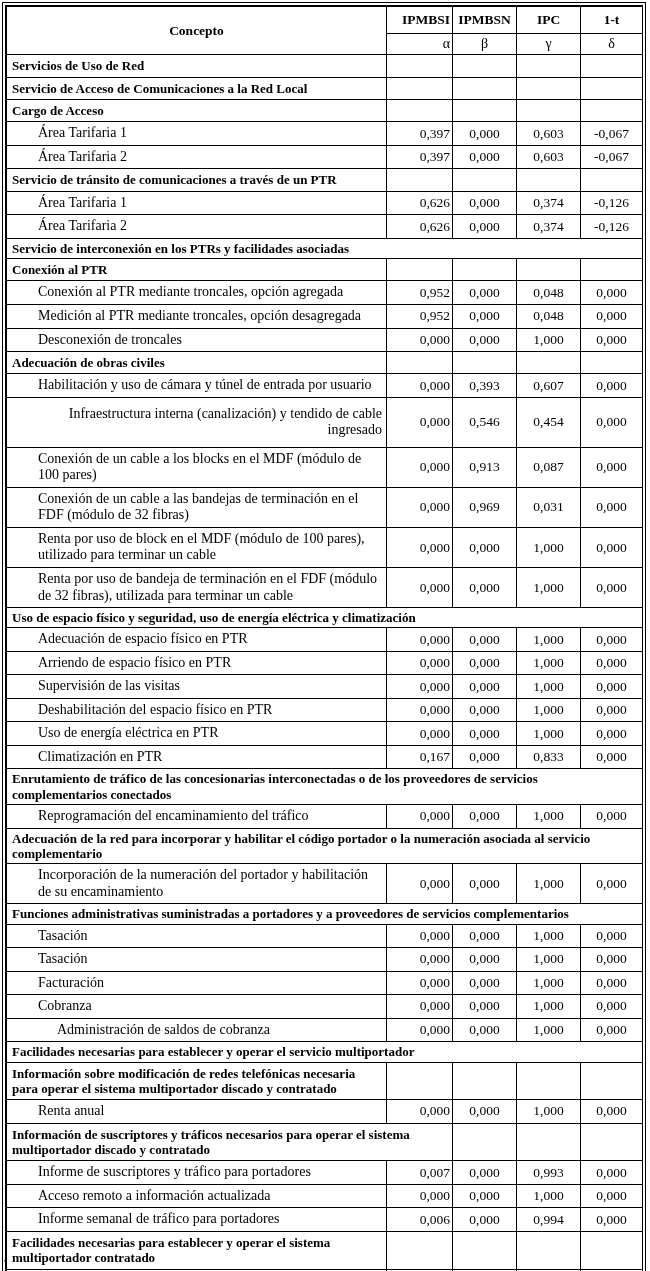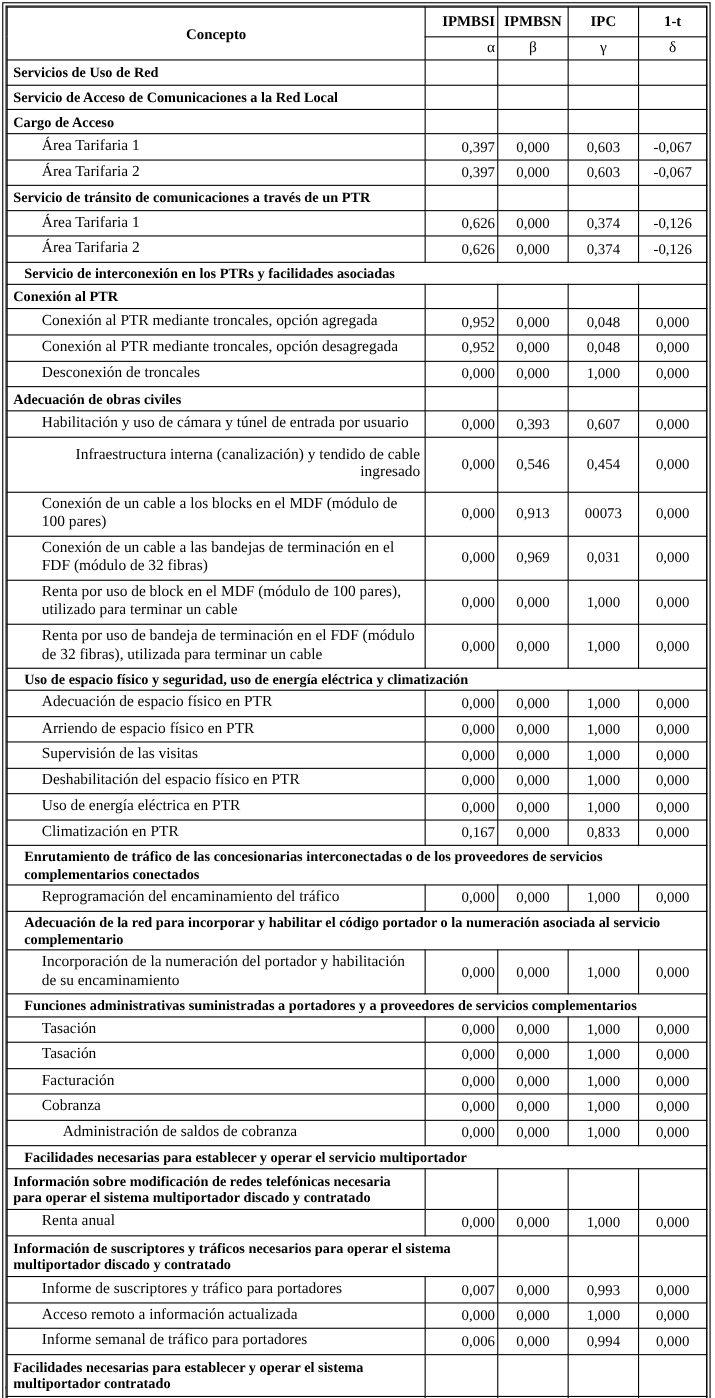--- a/index.html
+++ b/index.html
@@ -41,21 +41,21 @@
     text-align:center;
     font-size:14px;
     padding:2px;
     border-bottom:2px solid #000;
     vertical-align:middle;
   }
   
   td.span-label{
     font-weight:bold;
     font-size:13px;
-    padding:2px 6px 2px 15px;
+    padding:2px 6px 2px 5px;
     vertical-align:middle;
   }
   td.sec-label{
     font-weight:bold;
     font-size:13px;
     padding:3px 4px 3px 5px;
     vertical-align:middle;
     margin-left:10px;
   }
   td.item-label{
@@ -176,21 +176,21 @@
             <td class="val c4"></td>
           </tr>
           <tr>
             <td class="item-label">Conexión al PTR mediante troncales, opción agregada</td>
             <td class="val c1">0,952</td>
             <td class="val c2">0,000</td>
             <td class="val c3">0,048</td>
             <td class="val c4">0,000</td>
           </tr>
           <tr>
-            <td class="item-label">Conexión al PTR mediante troncales, opción desagregada</td>
+            <td class="item-label">Medición al PTR mediante troncales, opción desagregada</td>
             <td class="val c1">0,952</td>
             <td class="val c2">0,000</td>
             <td class="val c3">0,048</td>
             <td class="val c4">0,000</td>
           </tr>
           <tr>
             <td class="item-label">Desconexión de troncales</td>
             <td class="val c1">0,000</td>
             <td class="val c2">0,000</td>
             <td class="val c3">1,000</td>
@@ -214,21 +214,21 @@
             <td class="item-label tall">Infraestructura interna (canalización) y tendido de cable  ingresado</td>
             <td class="val c1">0,000</td>
             <td class="val c2">0,546</td>
             <td class="val c3">0,454</td>
             <td class="val c4">0,000</td>
           </tr>
           <tr>
             <td class="item-label">Conexión de un cable a los blocks en el MDF (módulo de 100 pares)</td>
             <td class="val c1">0,000</td>
             <td class="val c2">0,913</td>
-            <td class="val c3">00073</td>
+            <td class="val c3">0,087</td>
             <td class="val c4">0,000</td>
           </tr>
           <tr>
             <td class="item-label">Conexión de un cable a las bandejas de terminación en el FDF (módulo de 32 fibras)</td>
             <td class="val c1">0,000</td>
             <td class="val c2">0,969</td>
             <td class="val c3">0,031</td>
             <td class="val c4">0,000</td>
           </tr>
           <tr>

